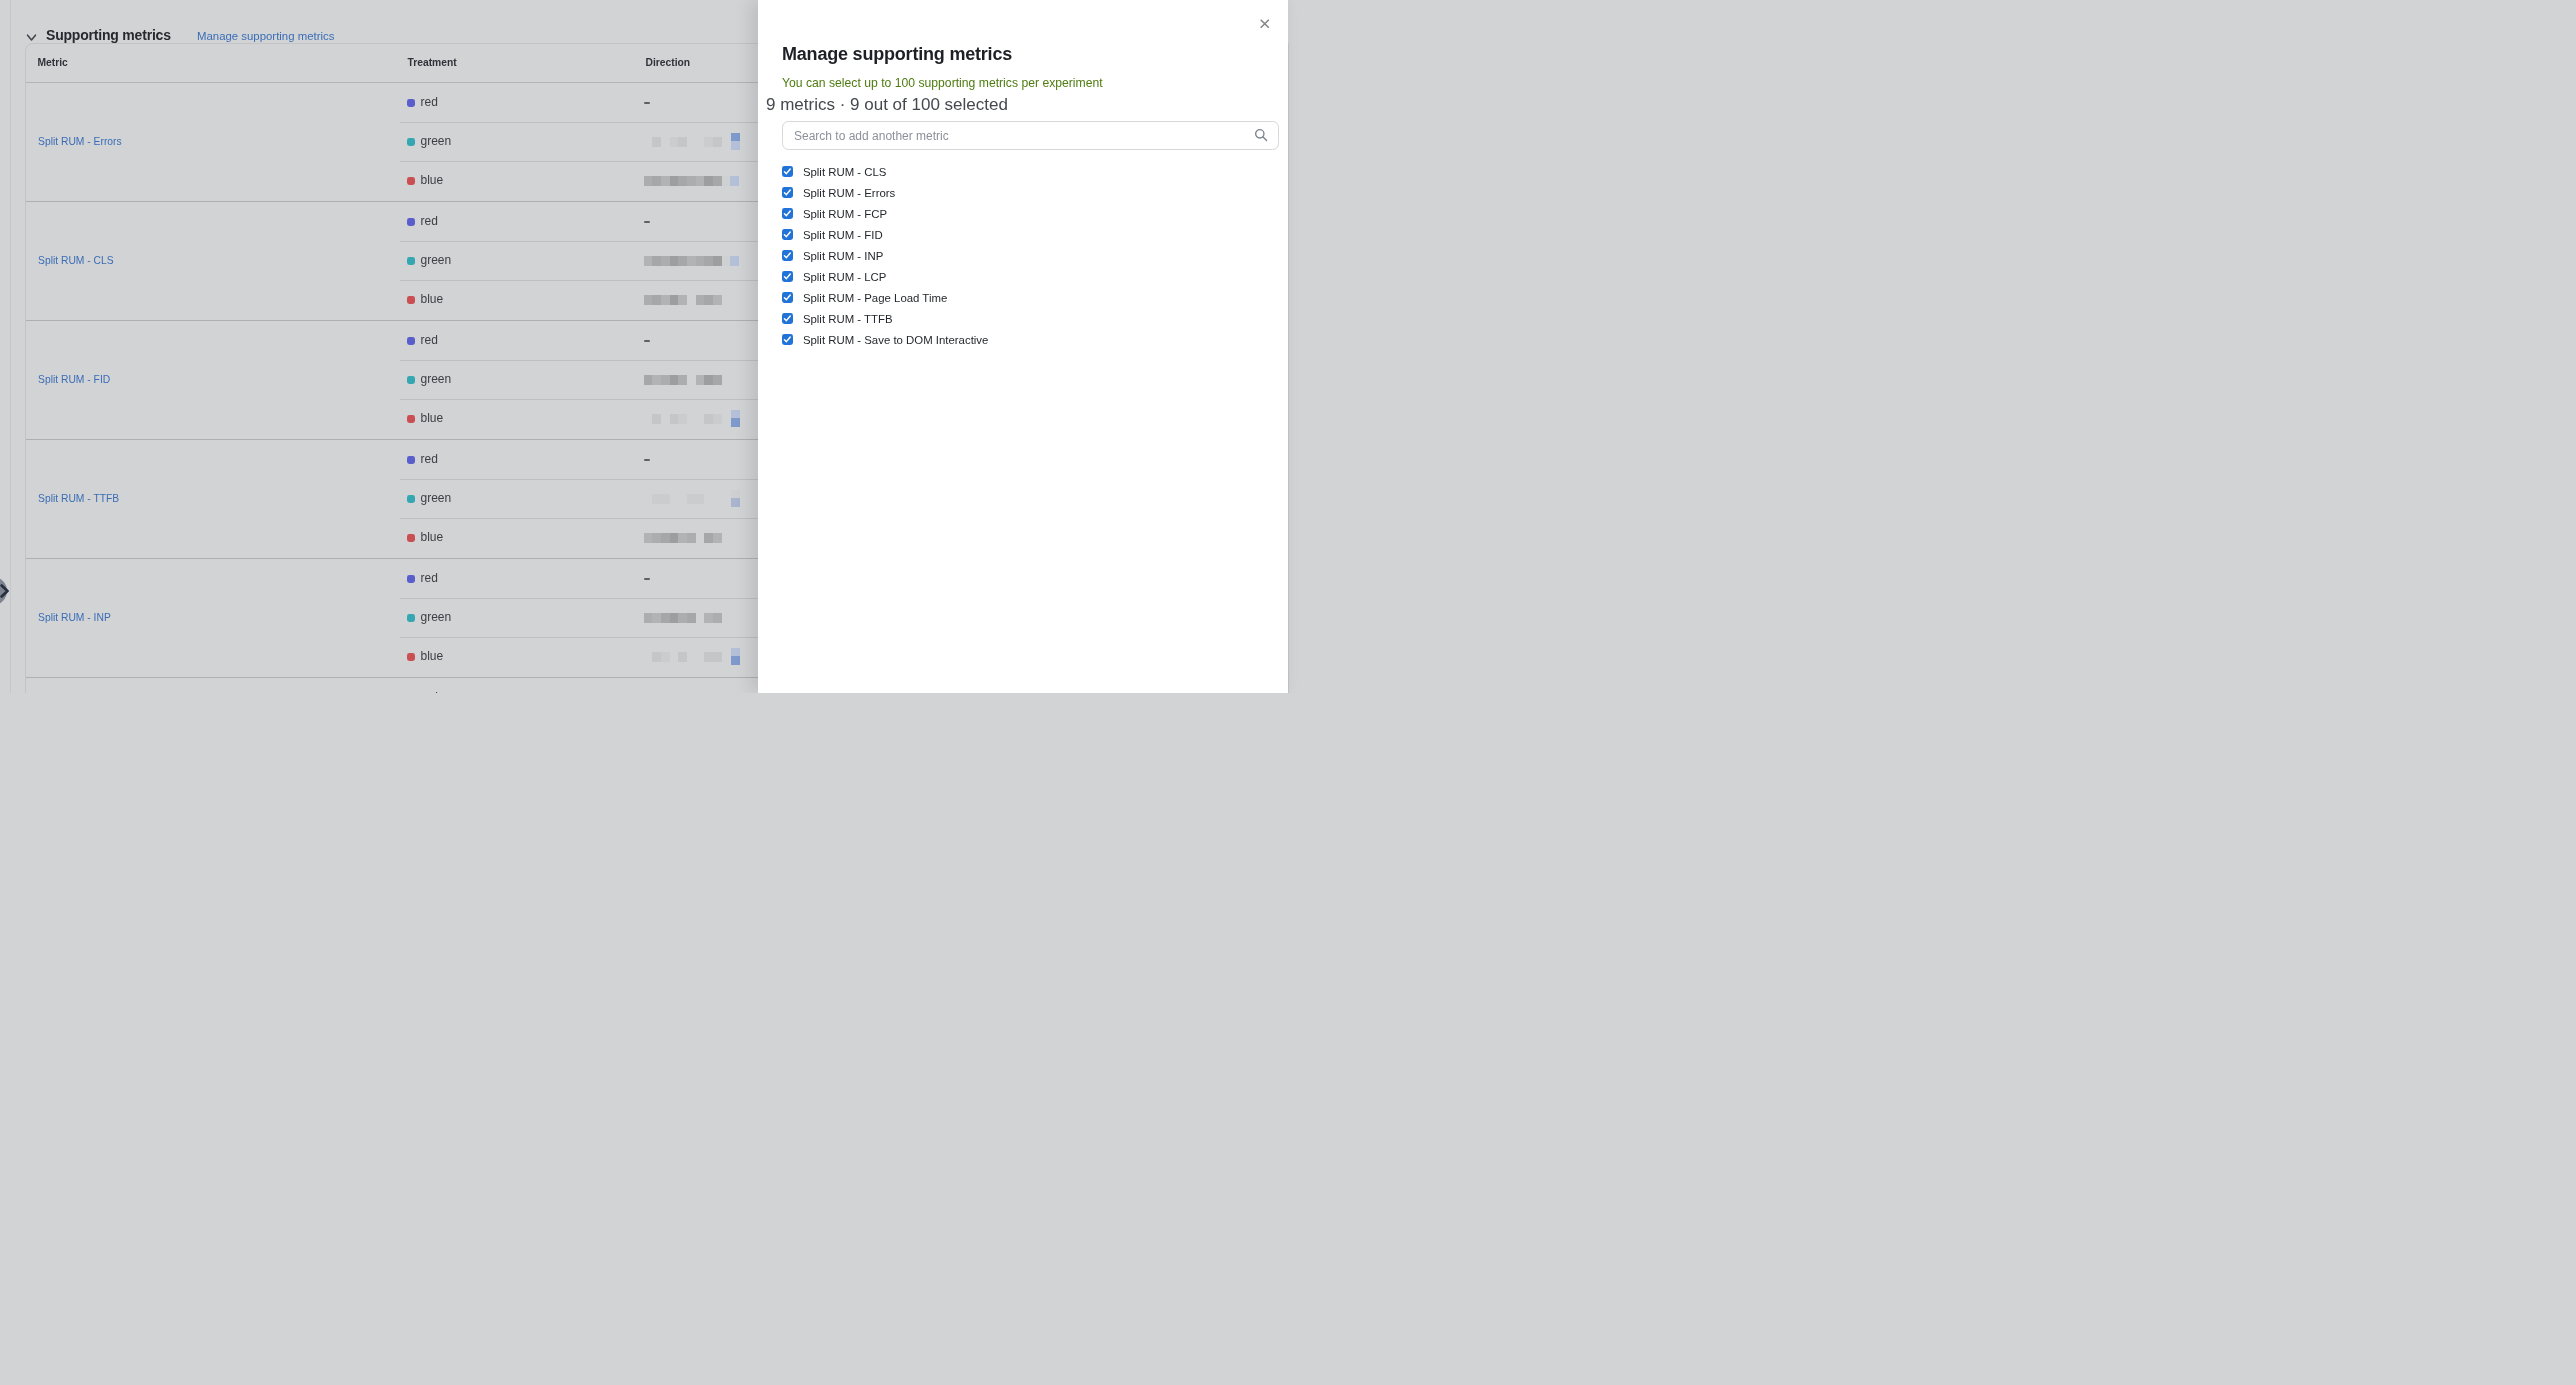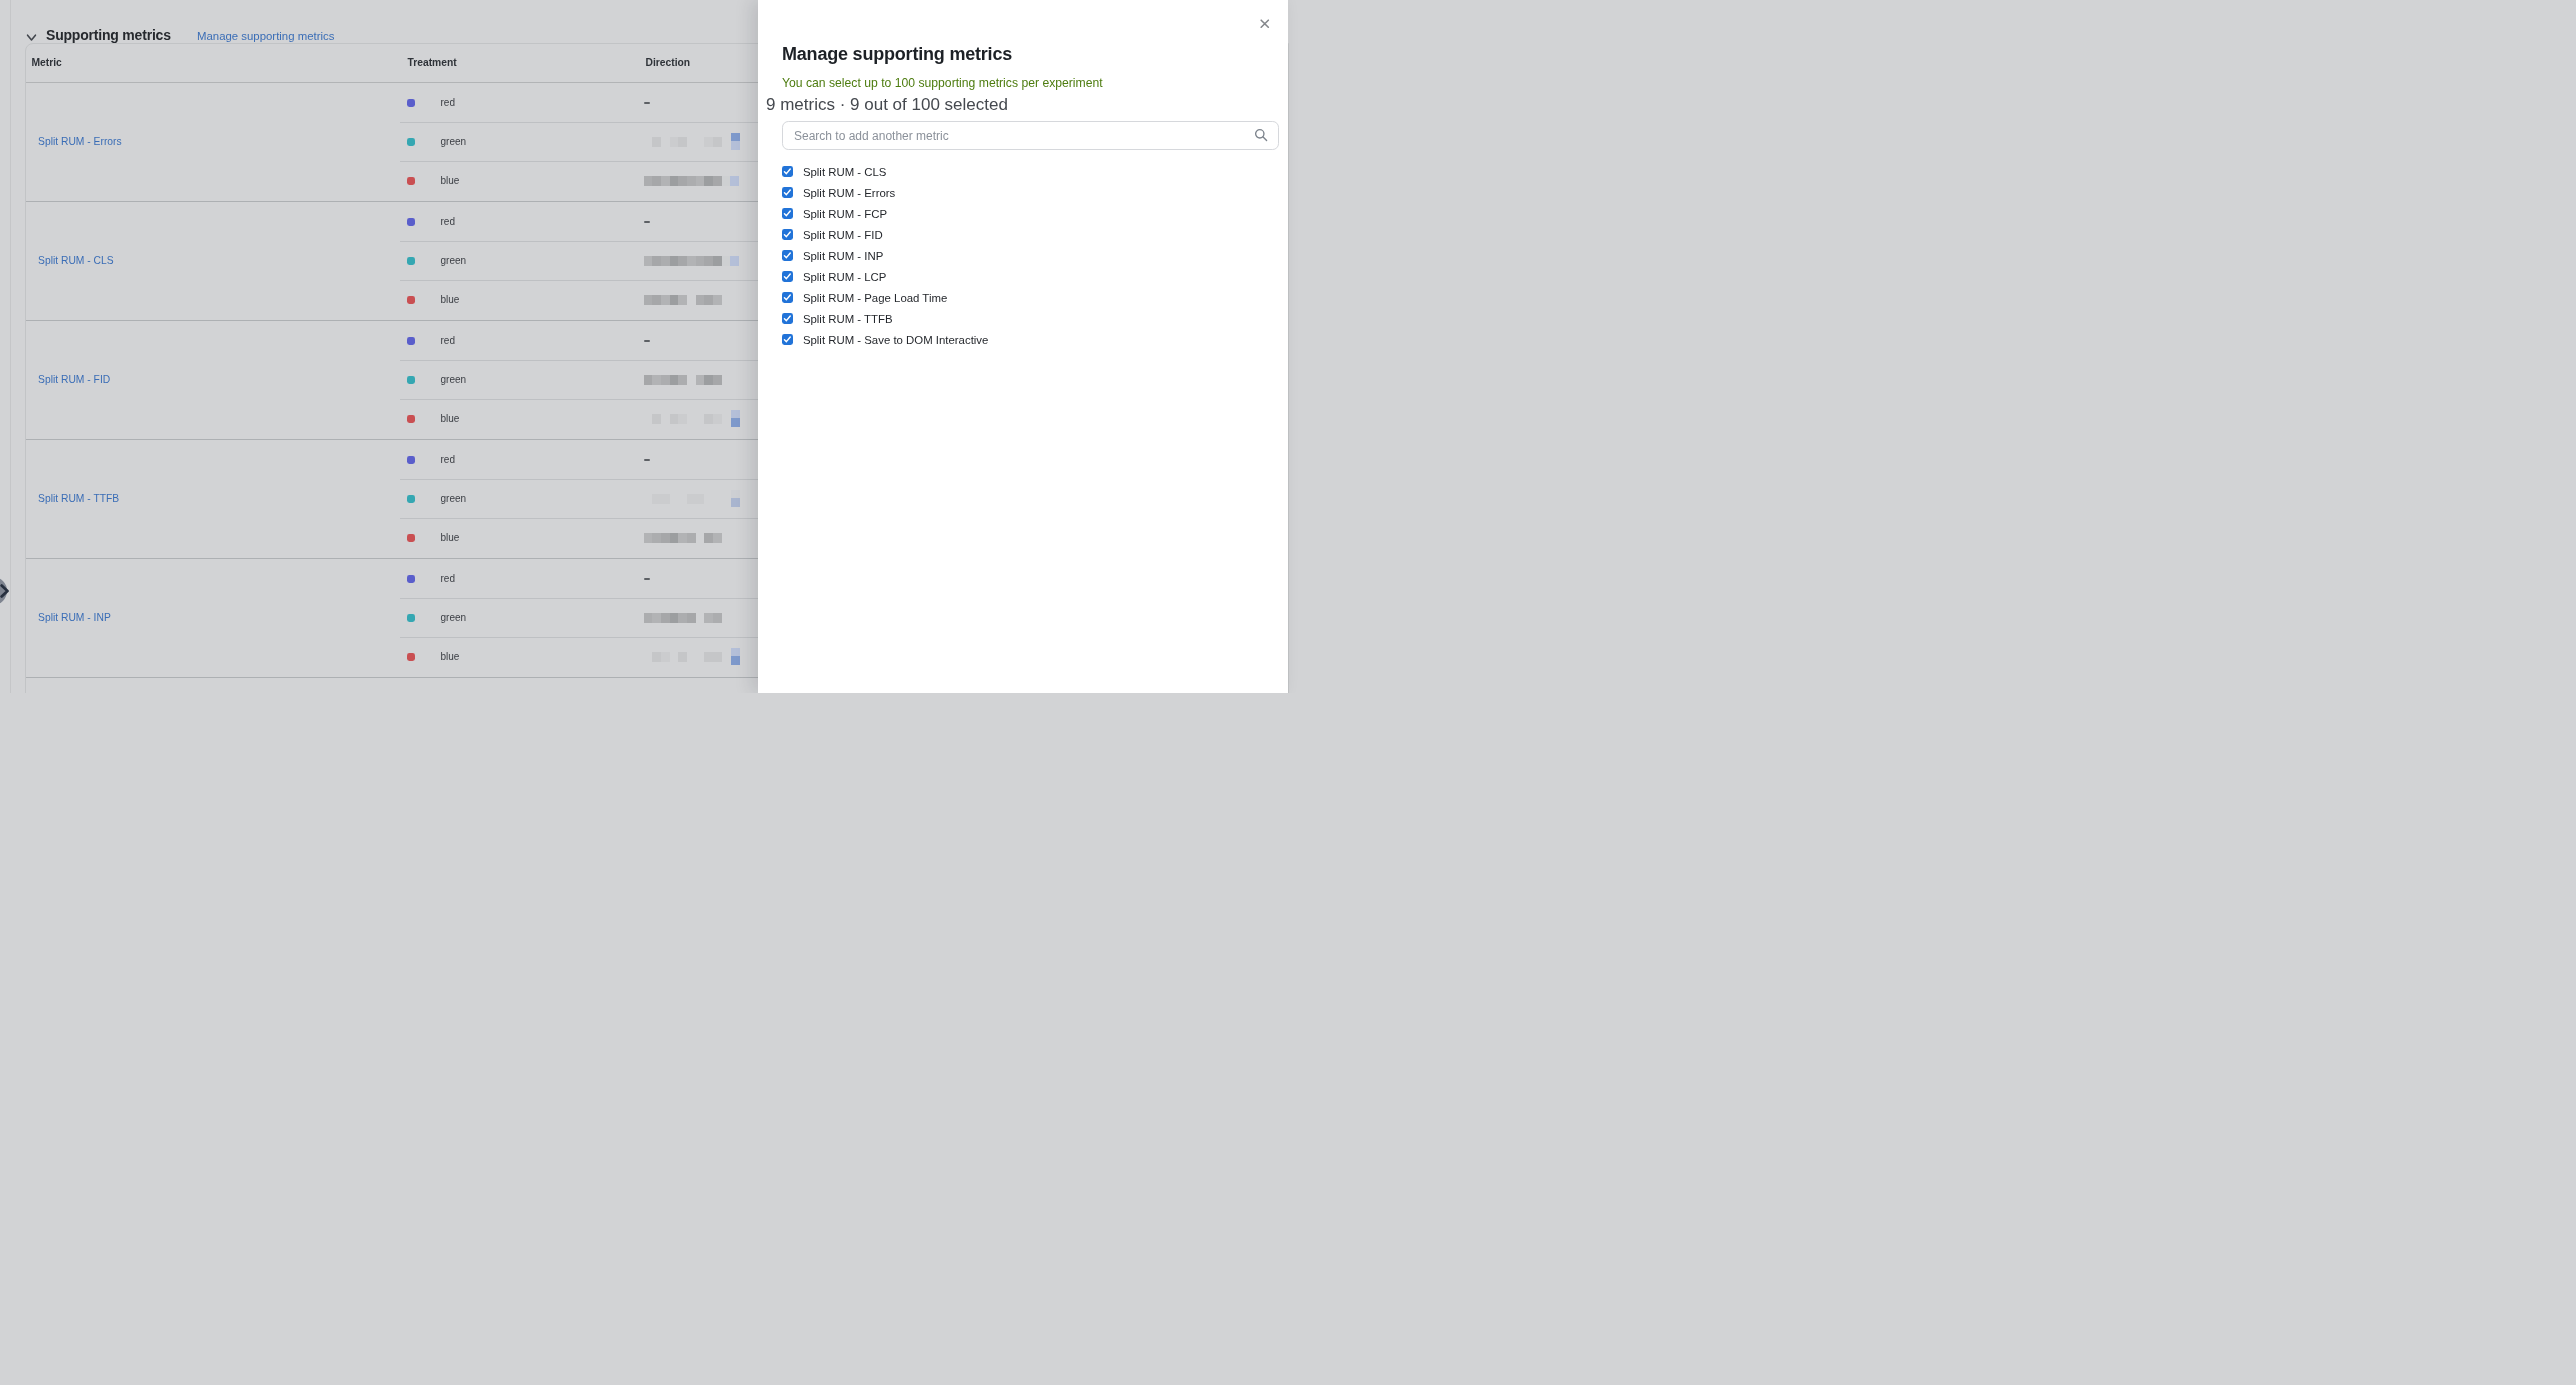--- a/index.html
+++ b/index.html
@@ -9,28 +9,28 @@
   
   .left-rail-line{position:absolute;left:10.3px;top:0;bottom:0;width:0.8px;background:#c5c6c8;}
   .page-header{position:absolute;left:0;top:12.6px;height:24px;width:757px;}
   .collapse-chevron{position:absolute;left:26px;top:19px;width:11px;height:10.3px;cursor:pointer;}
   .page-title{position:absolute;left:46px;top:14px;font-size:14px;font-weight:700;color:#26292e;letter-spacing:-0.2px;}
   .manage-link{position:absolute;left:197px;top:17.4px;font-size:11.4px;font-weight:500;color:#3a6db6;cursor:pointer;text-decoration:none;}
 
   .metrics-card{position:absolute;left:24.5px;top:43px;width:1264px;height:978px;border:0.8px solid #c2c4c6;border-radius:8px 0 0 0;box-sizing:border-box;}
   .thead{position:relative;height:38px;border-bottom:0.8px solid #b2b4b6;}
   .th{position:absolute;top:0;line-height:38px;font-size:10.3px;font-weight:600;color:#2f3339;}
-  .th.c1{left:6px;text-align:center;} .th.c2{left:382px;} .th.c3{left:620px;}
+  .th.c1{left:12px;text-align:center;} .th.c2{left:382px;} .th.c3{left:620px;}
 
   .group{position:relative;height:118px;border-bottom:0.8px solid #adb0b3;}
   .metric-link{position:absolute;left:12.6px;top:0;height:118px;line-height:118px;font-size:10.3px;font-weight:500;color:#3a6db6;cursor:pointer;white-space:nowrap;}
   .subrow{position:relative;height:39px;}
   .subrow.lined:before{content:"";position:absolute;left:374px;right:0;top:0;height:0.8px;background:#bec0c3;}
   .dot{position:absolute;left:381px;top:16px;width:8px;height:8px;border-radius:2.4px;}
-  .treatment-label{position:absolute;left:395px;top:0;line-height:39px;font-size:10px;color:#3b3e44;margin-left:20px;}
+  .treatment-label{position:absolute;left:395px;top:0;line-height:39px;font-size:12px;color:#3b3e44;}
   .dash{position:absolute;left:618px;top:19px;width:6.3px;height:2.4px;border-radius:1.2px;background:#5d6065;}
   .bars{position:absolute;left:618px;top:15px;height:9.5px;display:flex;}
   .bar{width:8.7px;height:9.5px;}
   .mini-icon{position:absolute;left:705px;top:11px;width:9.5px;height:16.6px;}
   .mini-icon div{width:9.5px;height:8.3px;}
 
   .expand-btn{position:absolute;left:-21px;top:577px;width:28px;height:28px;border-radius:50%;background:#7e8490;cursor:pointer;}
   .expand-btn svg{position:absolute;left:21px;top:7px;}
 
   

